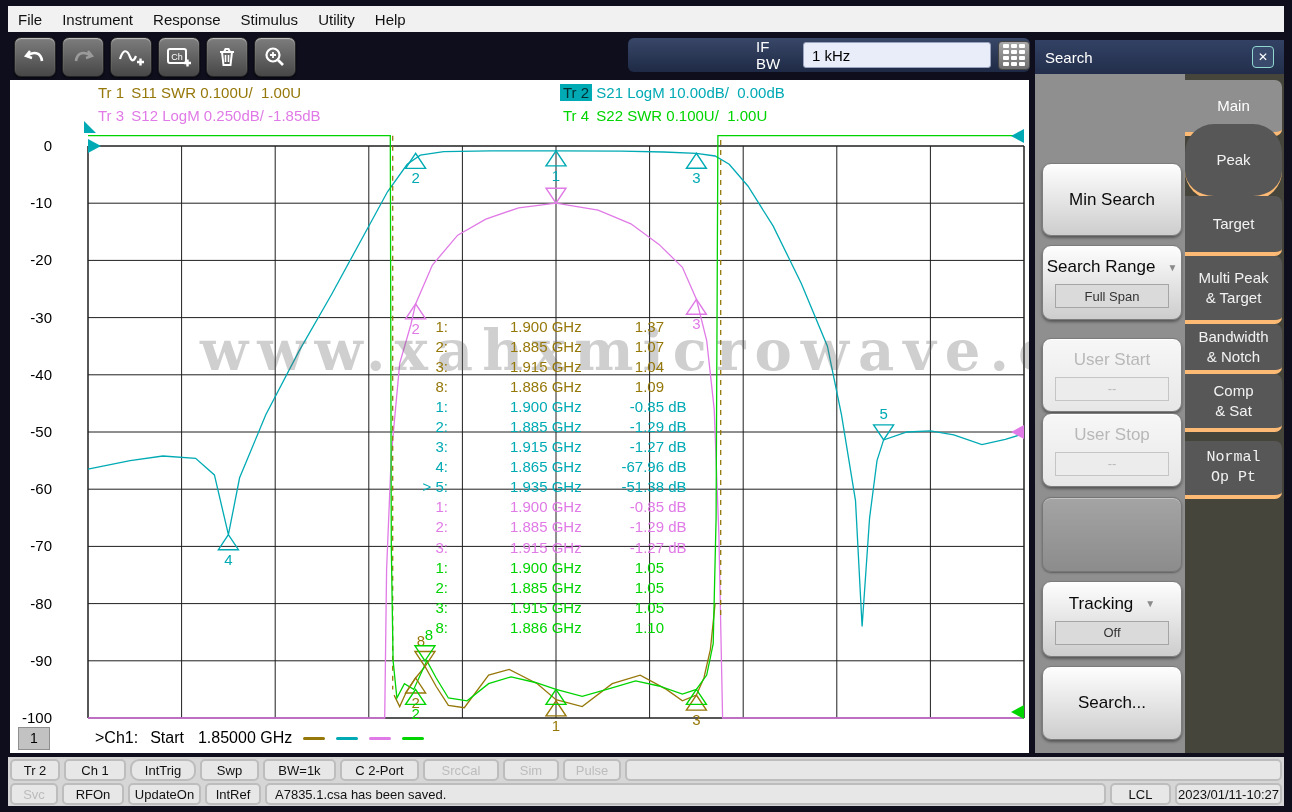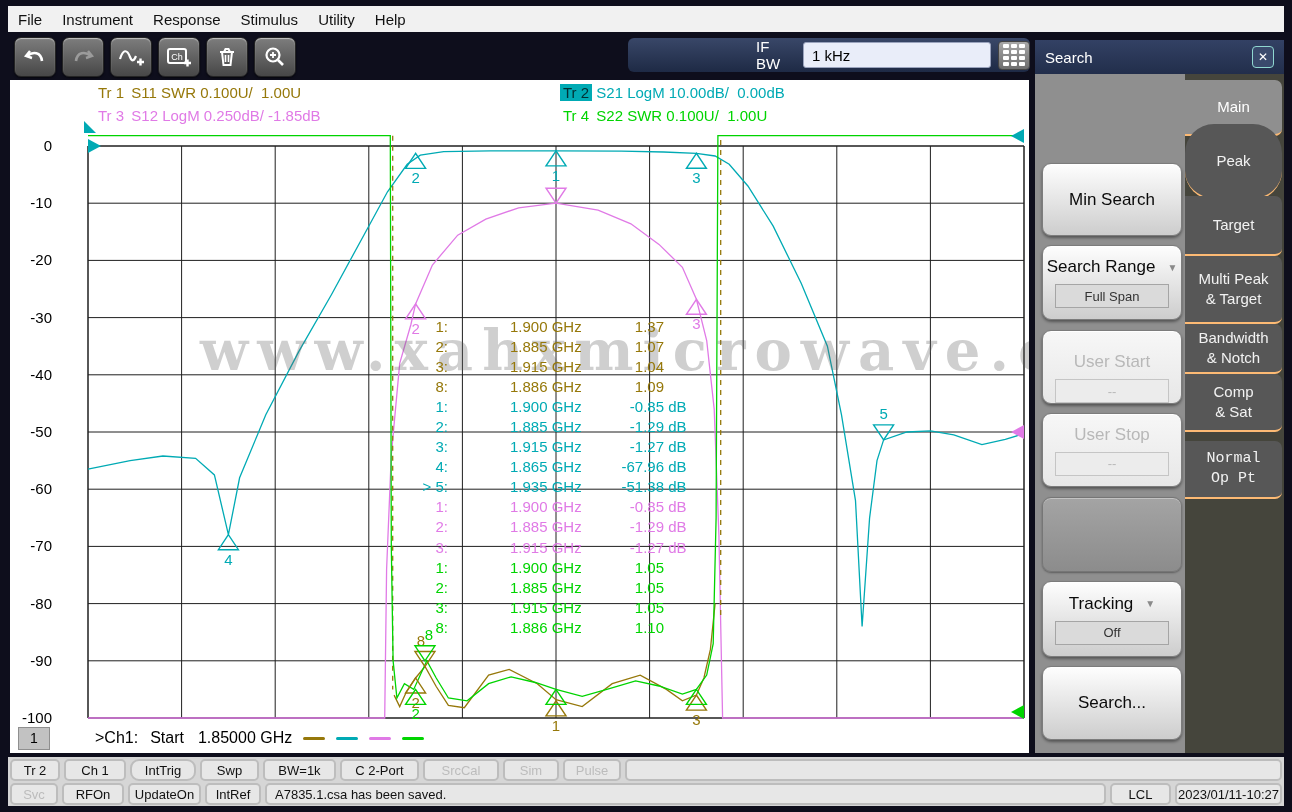--- a/index.html
+++ b/index.html
@@ -48,21 +48,21 @@
   .bstop span{margin-left:12px;}
   
   .panel{position:absolute;left:1035px;top:40px;width:249px;height:713px;}
   .panel-h{height:34px;background:linear-gradient(#334164,#222e4b);display:flex;align-items:center;
            color:#fff;font-size:15px;padding:0 10px;box-sizing:border-box;}
   .xbtn{margin-left:auto;width:20px;height:20px;border-radius:4px;background:#3a4a6c;
         border:1px solid #8fd8d0;color:#fff;font-size:12px;display:flex;align-items:center;justify-content:center;}
   .panel-b{position:absolute;left:0;top:34px;width:249px;height:679px;background:#8f8f8f;}
   .tabcol{position:absolute;left:150px;top:0;width:99px;height:679px;background:#45453c;}
   .tab{position:absolute;left:0;width:97px;background:#575757;color:#f2f2f2;font-size:15px;
-       border-radius:0 7px 7px 0;border-bottom:2px solid #fdba74;display:flex;align-items:center;
+       border-radius:0 7px 7px 0;border-bottom:4px solid #fdba74;display:flex;align-items:center;
        justify-content:center;text-align:center;white-space:pre-line;line-height:20px;box-sizing:border-box;}
   .tab.active{background:#8f8f8f;color:#fff;}
   .pbtn{position:absolute;left:7px;width:140px;border-radius:9px;box-sizing:border-box;
         background:linear-gradient(#fefefe,#cdcdcd);border:1px solid #7c7c7c;
         box-shadow:0 2px 3px rgba(0,0,0,.4),inset 0 1px 0 #fff;color:#0a0a0a;font-size:17px;
         display:flex;flex-direction:column;align-items:center;justify-content:center;}
   .pbtn .lblrow{display:flex;align-items:center;justify-content:center;}
   .pbtn .arrow{font-size:10px;color:#8a8a8a;margin-left:12px;}
   .pbtn .sub{margin-top:7px;width:112px;height:22px;background:#dadada;border:1px solid #a5a5a5;
         font-size:13px;color:#333;display:flex;align-items:center;justify-content:center;}
@@ -365,21 +365,21 @@
       <div class="pbtn" style="top:89px;height:73px;">
           <span>Min Search</span>
         </div>
       <div class="pbtn" style="top:171px;height:75px;">
         <div class="lblrow">
             <span>Search Range</span>
             <span class="arrow">▼</span>
           </div>
         <div class="sub">Full Span</div>
       </div>
-      <div class="pbtn dis" style="top:256px;height:74px;justify-content:flex-end;">
+      <div class="pbtn dis" style="top:264px;height:74px;">
         <span>User Start</span>
         <div class="sub">--</div>
       </div>
       <div class="pbtn dis" style="top:339px;height:74px;">
         <span>User Stop</span>
         <div class="sub">--</div>
       </div>
       <div class="pbtn empty" style="top:423px;height:75px;"></div>
       <div class="pbtn" style="top:507px;height:76px;">
         <div class="lblrow">

